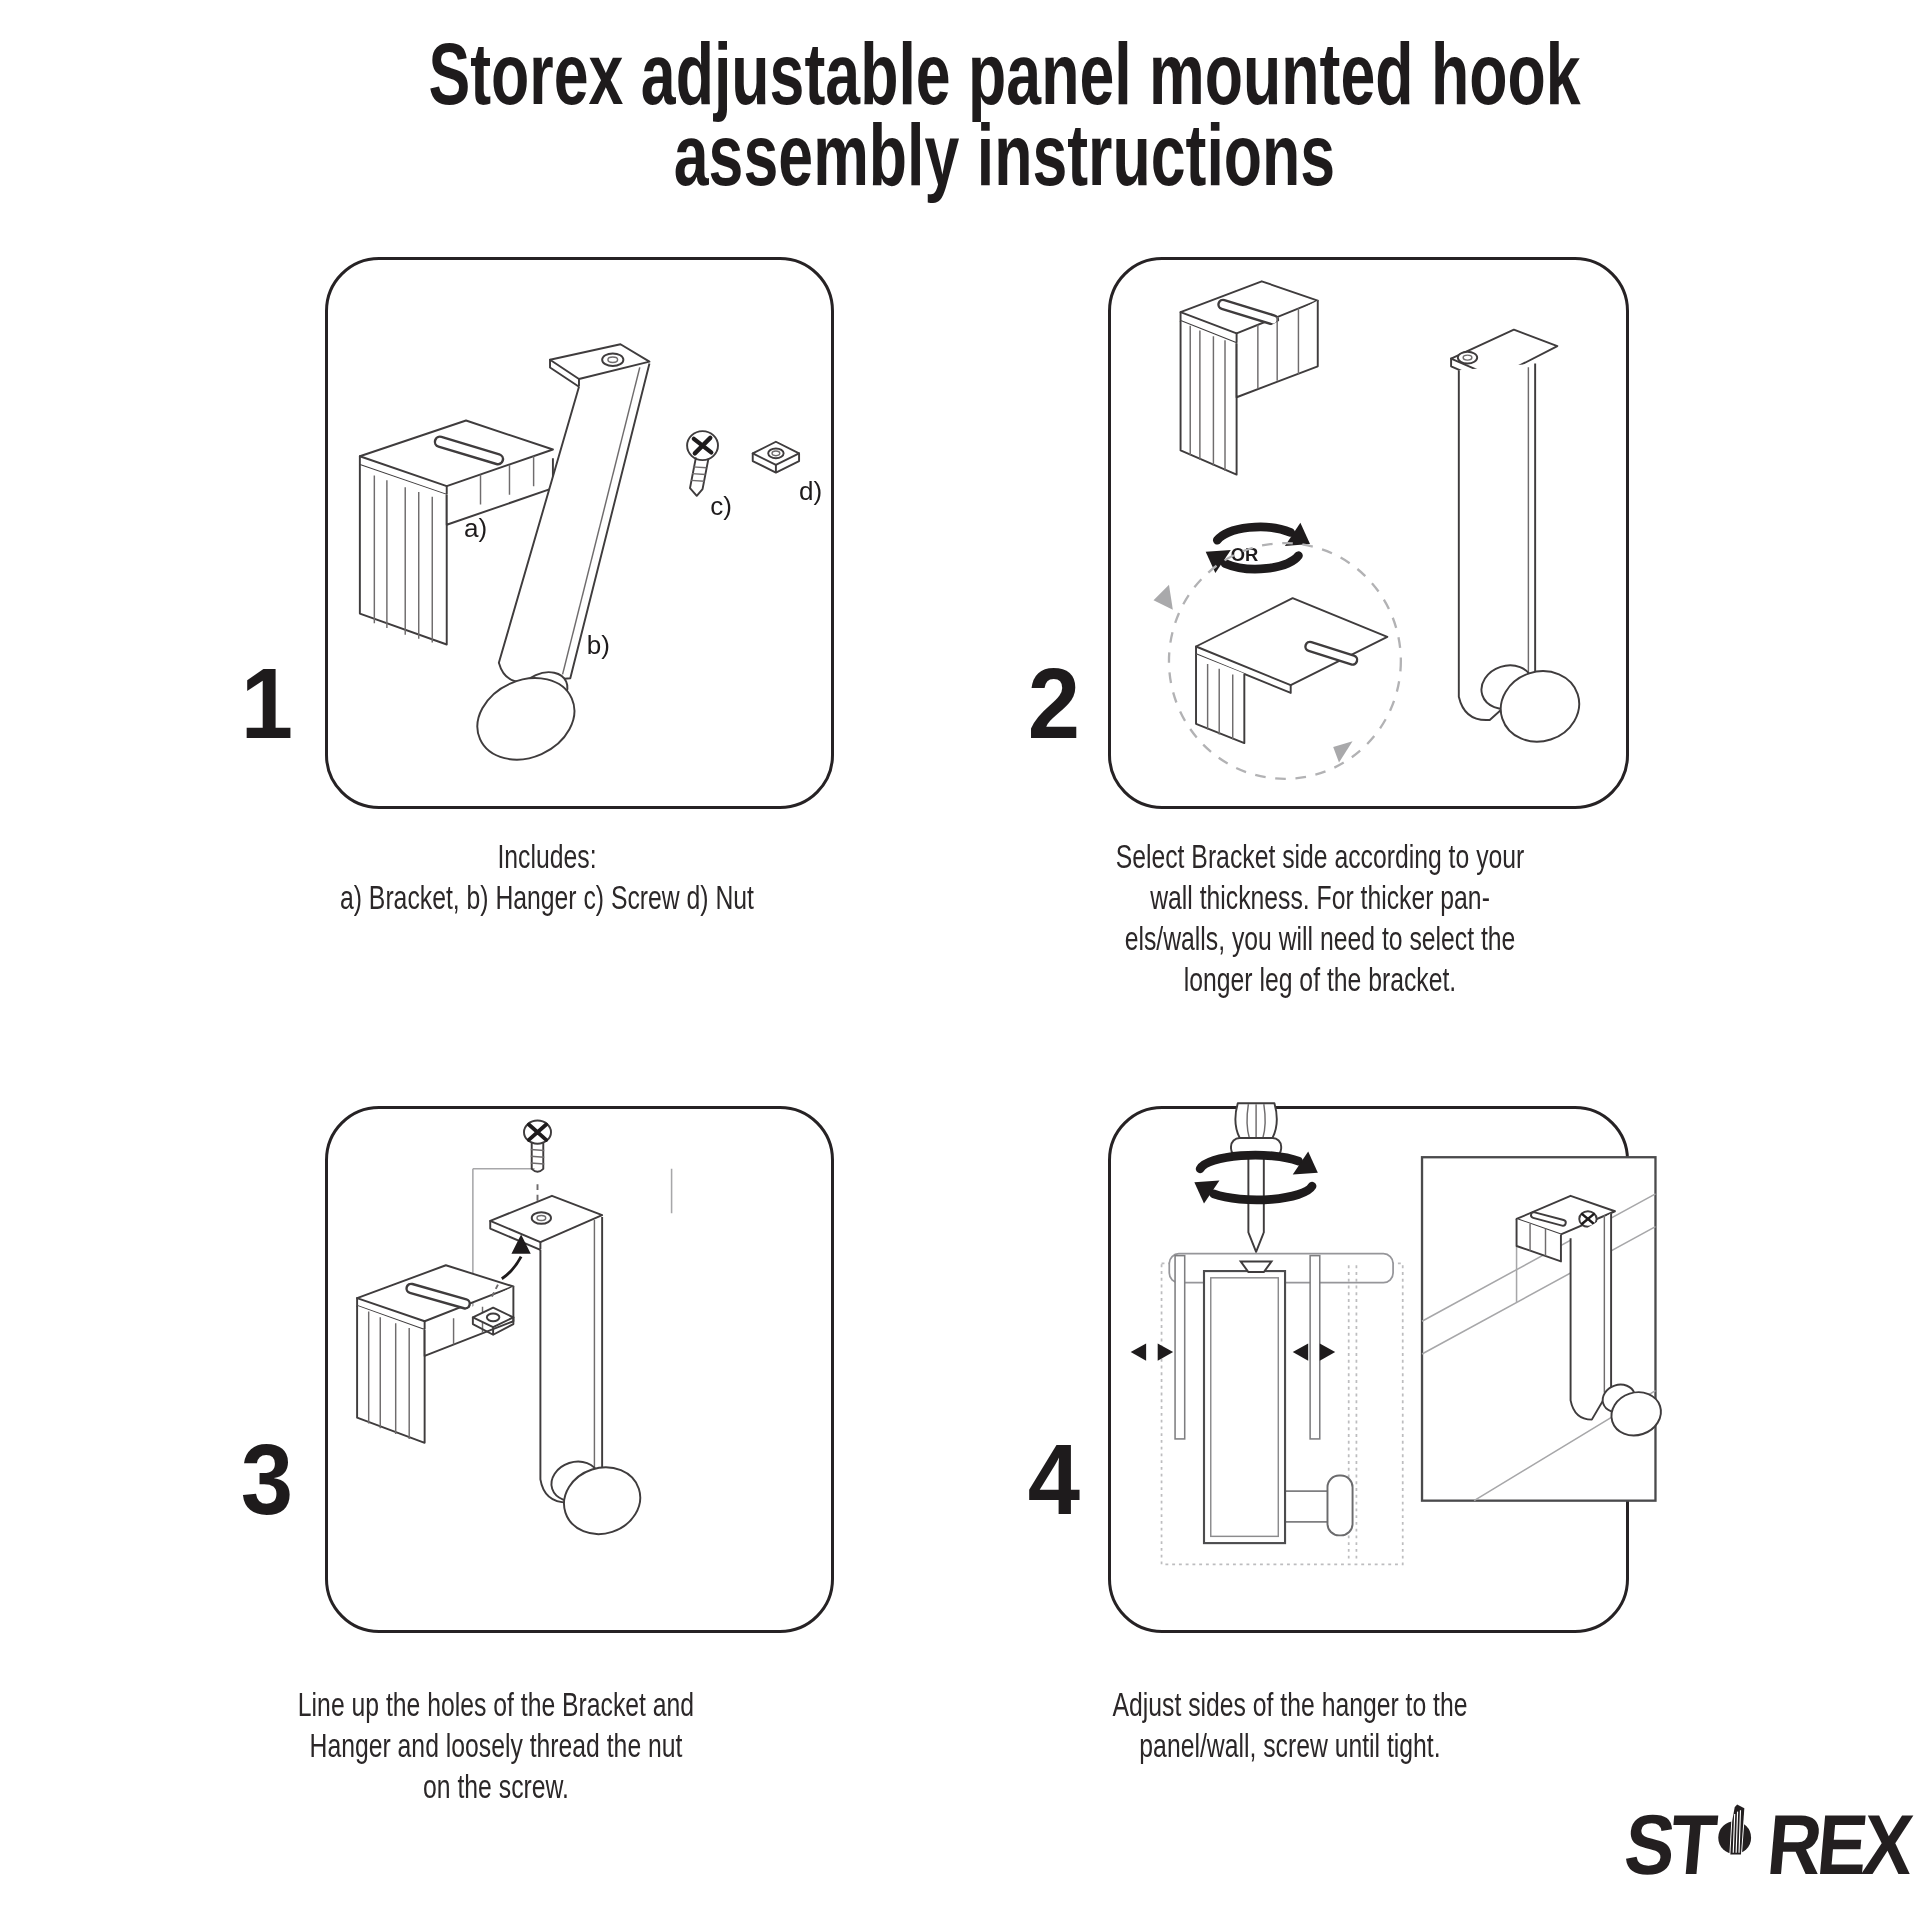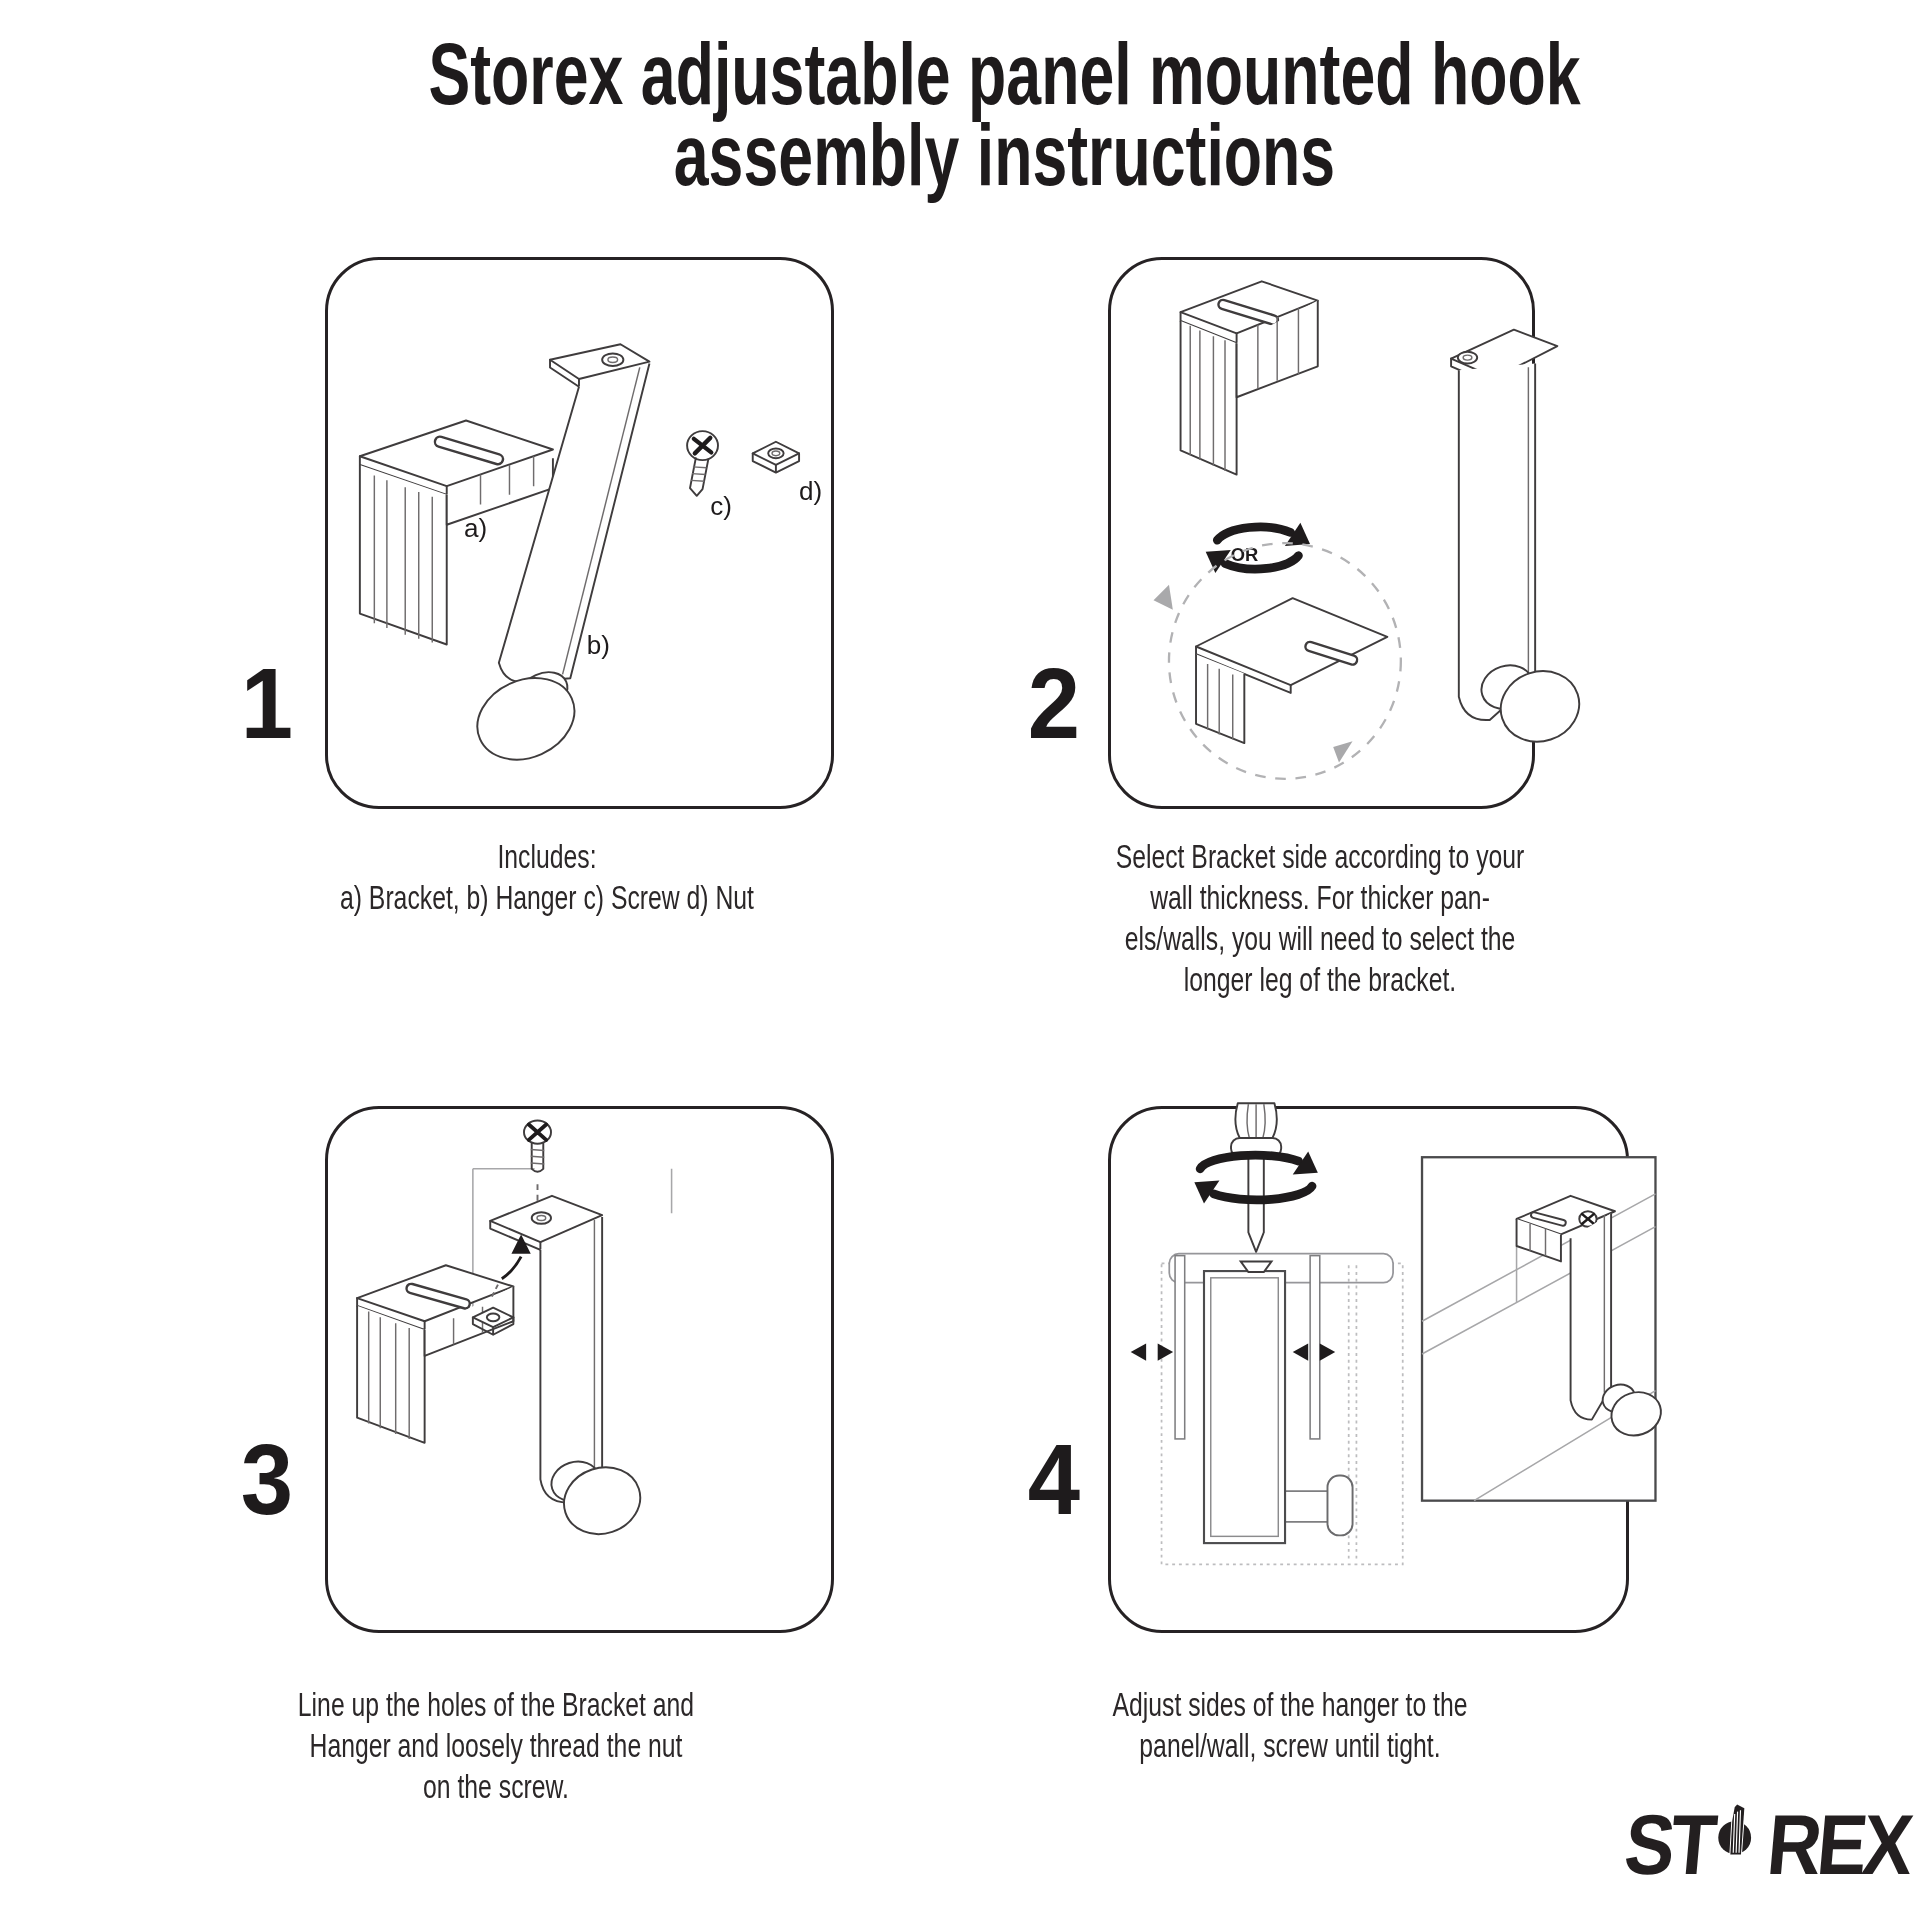--- a/index.html
+++ b/index.html
@@ -5,21 +5,21 @@
   html,body{margin:0;padding:0;background:#ffffff;}
   body{width:1931px;height:1931px;position:relative;overflow:hidden;
        font-family:"Liberation Sans",sans-serif;color:#231f20;}
   .title{position:absolute;top:33px;left:39px;width:1931px;text-align:center;
          font-weight:bold;font-size:87px;line-height:81px;color:#1e1b1c;
          transform:scaleX(.72);transform-origin:50% 0;letter-spacing:0;}
   .panel{position:absolute;border:3.9px solid #262224;border-radius:54px;
          background:#fff;box-sizing:border-box;}
   .panel svg{position:absolute;left:0;top:0;overflow:visible;}
   #p1{left:325px;top:257px;width:509px;height:552px;}
-  #p2{left:1108px;top:257px;width:427px;height:552px;}
+  #p2{left:1108px;top:257px;width:521px;height:552px;}
   #p3{left:325px;top:1106px;width:509px;height:527px;}
   #p4{left:1108px;top:1106px;width:521px;height:527px;}
   .num{position:absolute;width:126px;text-align:right;font-weight:bold;
        font-size:100px;line-height:97px;color:#1e1b1c;
        transform:scaleX(.94);transform-origin:100% 100%;}
   #n1{left:167px;top:655px;}
   #n2{left:954px;top:655px;}
   #n3{left:167px;top:1431px;}
   #n4{left:954px;top:1431px;}
   .caption{position:absolute;width:618px;text-align:center;font-size:33px;

